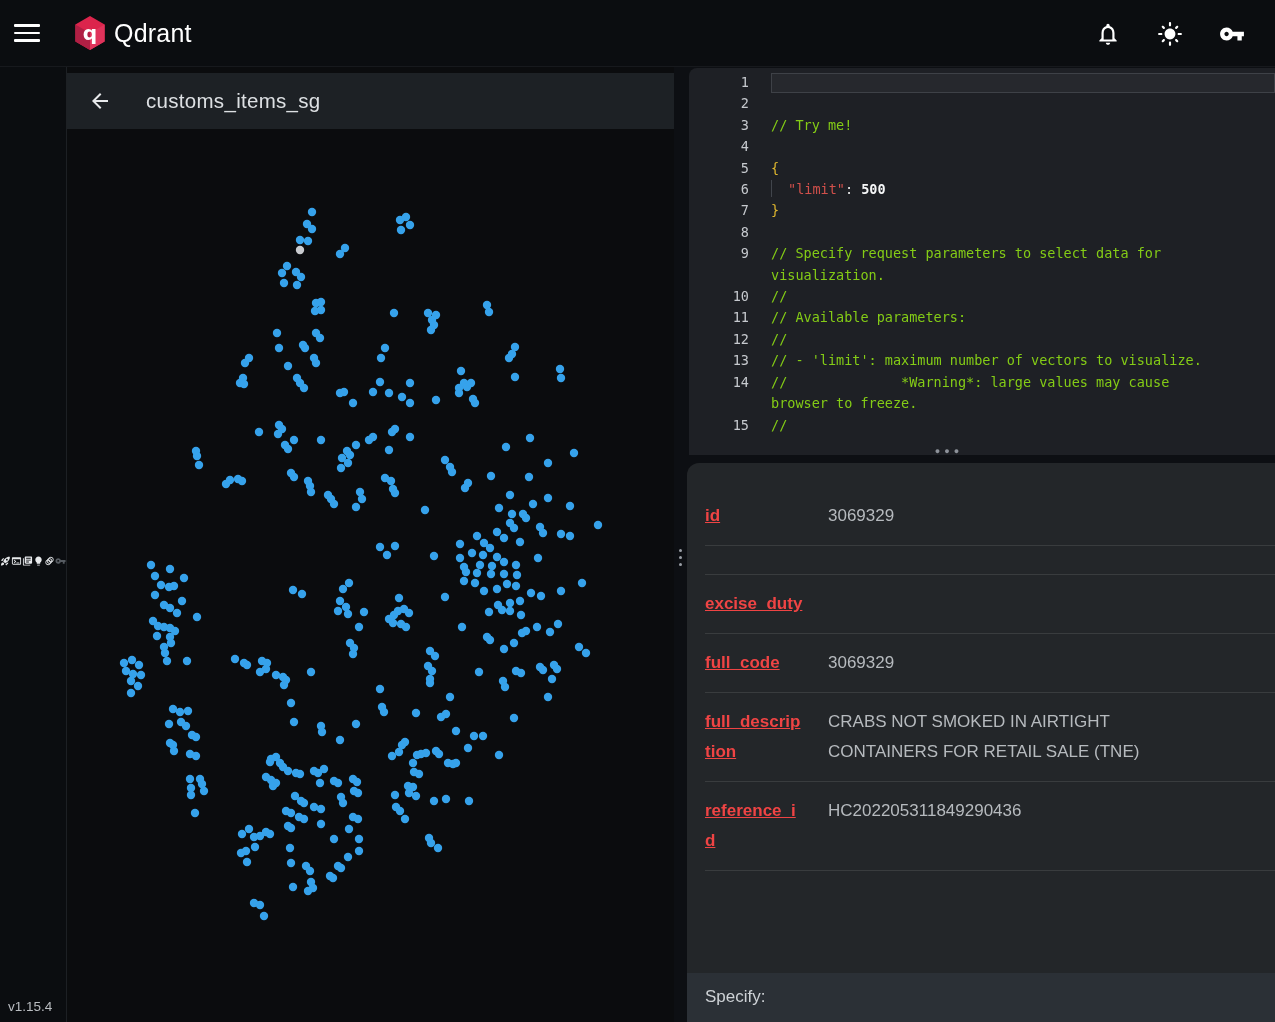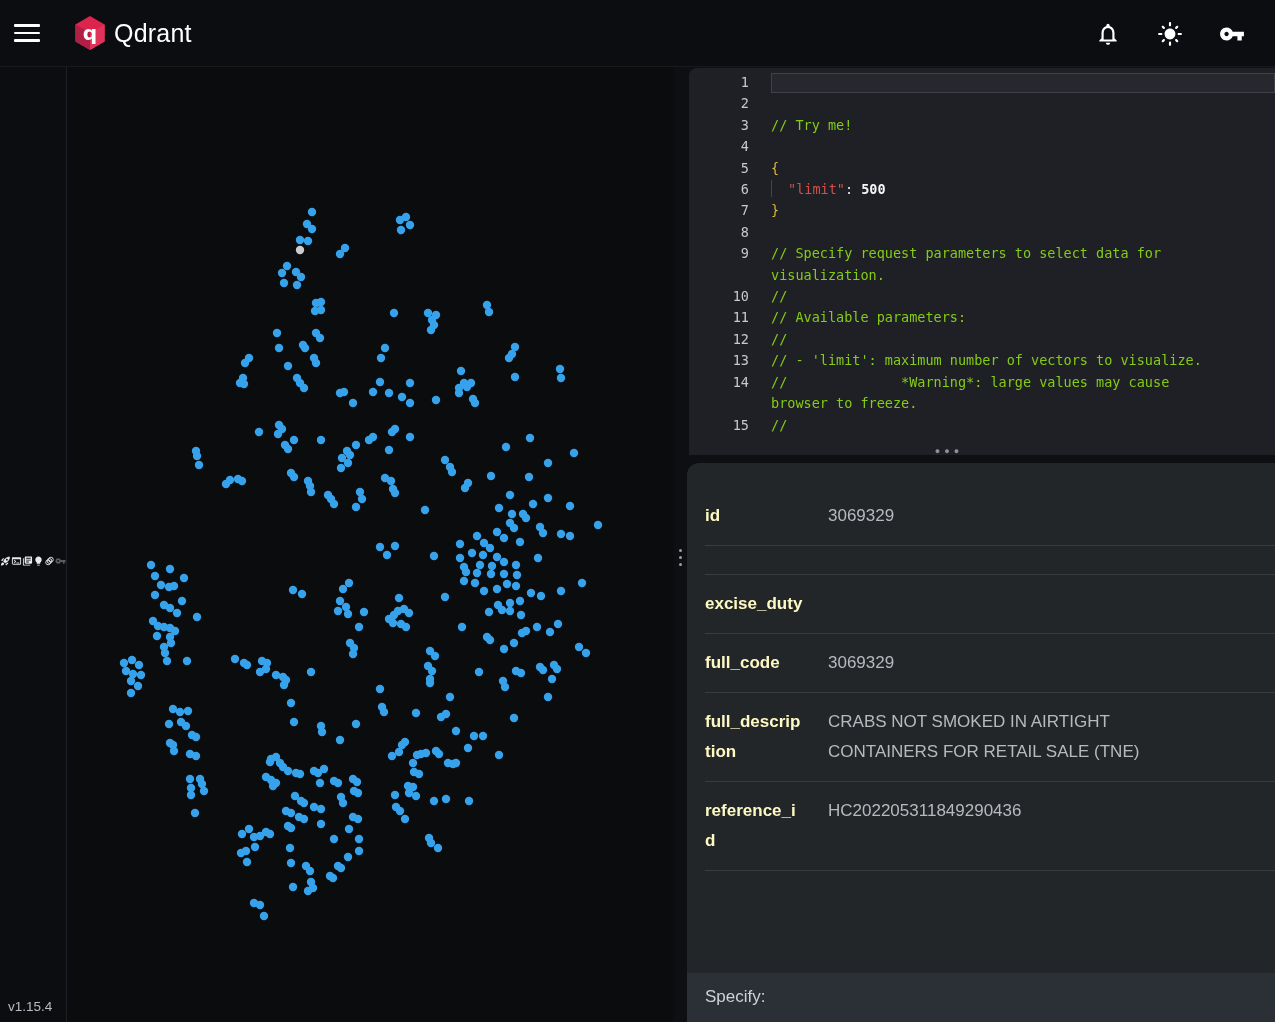--- a/index.html
+++ b/index.html
@@ -68,22 +68,22 @@
   
   .hgap-handle { position:absolute; left:689px; top:446px; width:520px; text-align:center;
                  color:#8d929a; font-size:9px; letter-spacing:4px; cursor:row-resize; z-index:6; }
 
   
   .payload-card { position:absolute; left:687px; top:463px; right:0; height:510px;
                   background:#232629; border-radius:12px 0 0 0; overflow:hidden;
                   padding:24px 0 0 18px; }
   .prow { display:flex; padding:14px 0; border-bottom:1px solid rgba(255,255,255,.10);
           padding-right:107px; }
-  .plabel { width:100px; flex:none; margin-right:23px; color:#fef9c3; font-weight:700;
-            font-size:17px; line-height:30px; word-break:break-all; }
+  .plabel { width:100px; flex:none; margin-right:23px; color:#ef4444; font-weight:700;
+            font-size:17px; line-height:30px; word-break:break-all;text-decoration:underline; }
   .pvalue { flex:1; color:#b6babe; font-size:17px; line-height:30px; }
 
   .vectors-bar { position:absolute; left:687px; top:973px; right:0; height:49px;
                  background:#2b3036; padding:14px 0 0 18px; }
   .vectors-label { color:#ced2d6; font-size:17px; }
 </style>
 </head>
 <body>
 
 <div class="app">
@@ -152,20 +152,28 @@
     </div>
     <div class="rail-item disabled">
       <svg viewBox="0 0 24 24">
           <path d="M12.65 10C11.83 7.67 9.61 6 7 6c-3.31 0-6 2.69-6 6s2.69 6 6 6c2.61 0 4.83-1.67 5.65-4H17v4h4v-4h2v-4H12.65zM7 14c-1.1 0-2-.9-2-2s.9-2 2-2 2 .9 2 2-.9 2-2 2z"></path>
         </svg>
     </div>
     <span class="version">v1.15.4</span>
   </div>
 
   <div class="viz-panel">
+    <div class="viz-header">
+      <div class="back-btn">
+        <svg viewBox="0 0 24 24">
+            <path d="M20 11H7.83l5.59-5.59L12 4l-8 8 8 8 1.41-1.41L7.83 13H20v-2z"></path>
+          </svg>
+      </div>
+      <span class="viz-title">customs_items_sg</span>
+    </div>
     <svg class="scatter" viewBox="0 0 607 892">
         <circle cx="245" cy="82" r="4.2" fill="#36A2EB"></circle>
         <circle cx="240" cy="94" r="4.2" fill="#36A2EB"></circle>
         <circle cx="245" cy="99" r="4.2" fill="#36A2EB"></circle>
         <circle cx="233" cy="110" r="4.2" fill="#36A2EB"></circle>
         <circle cx="241" cy="111" r="4.2" fill="#36A2EB"></circle>
         <circle cx="273" cy="124" r="4.2" fill="#36A2EB"></circle>
         <circle cx="278" cy="118" r="4.2" fill="#36A2EB"></circle>
         <circle cx="220" cy="136" r="4.2" fill="#36A2EB"></circle>
         <circle cx="215" cy="143" r="4.2" fill="#36A2EB"></circle>

